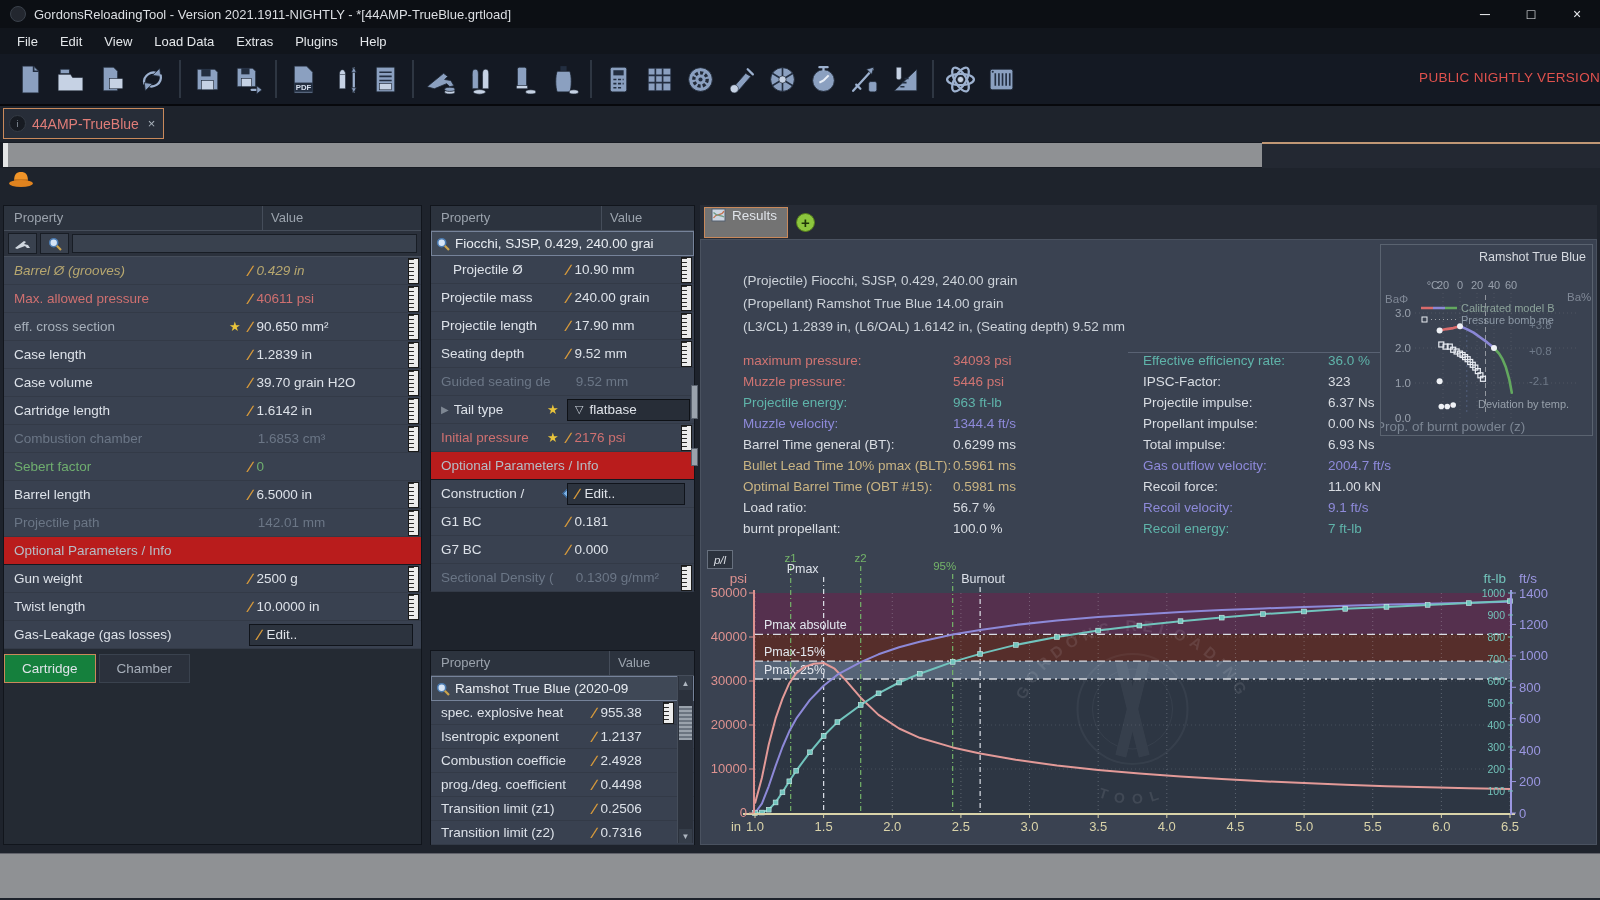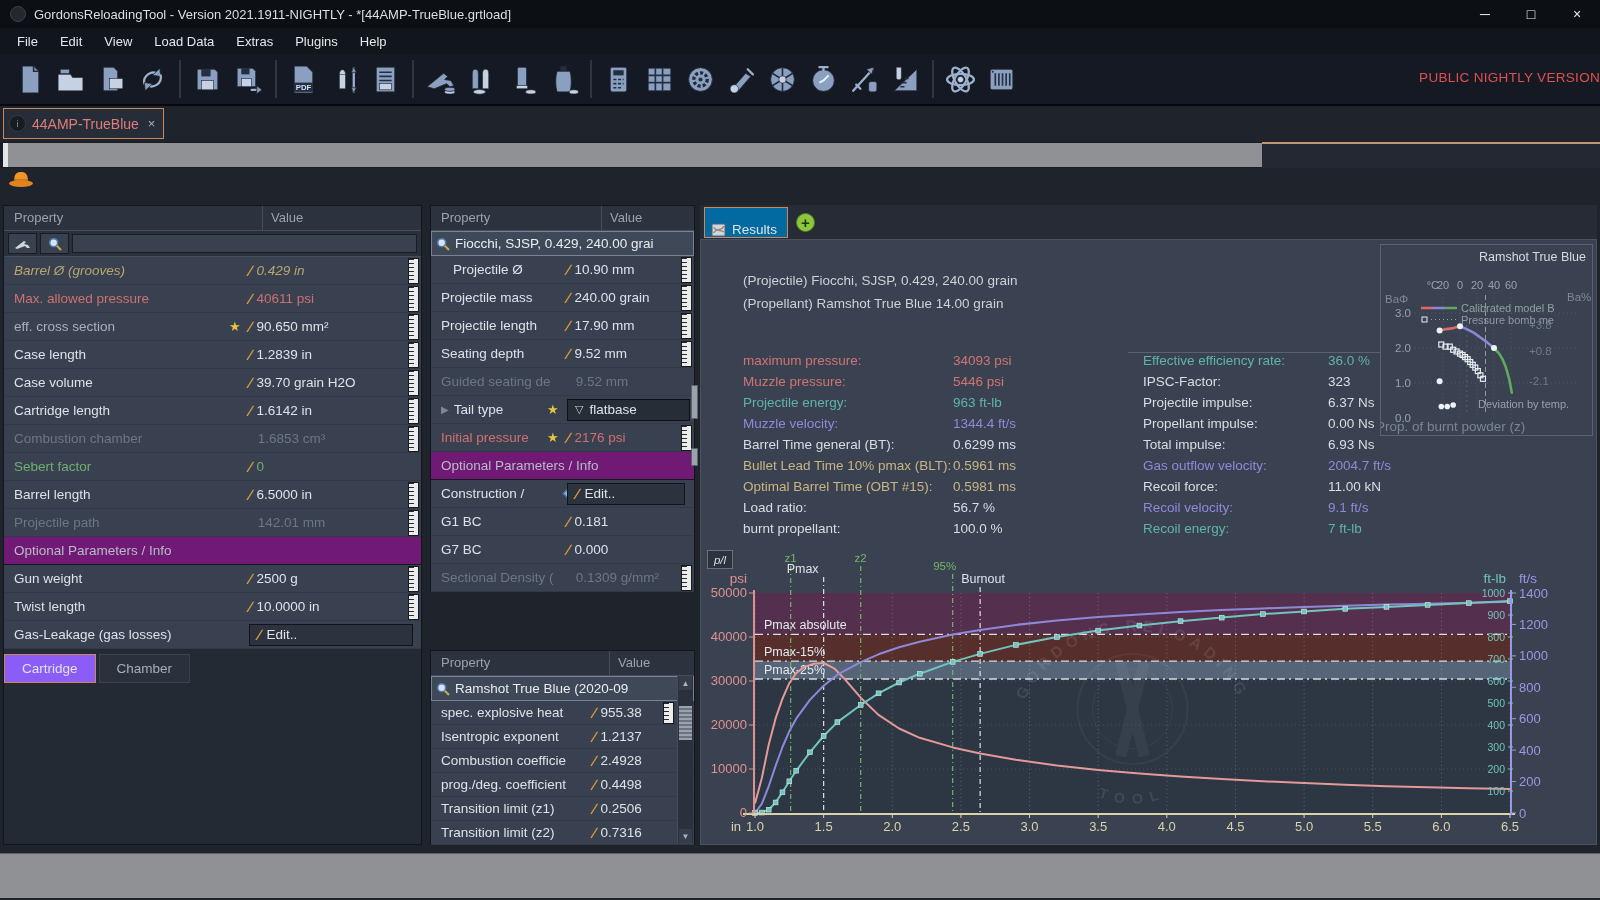--- a/index.html
+++ b/index.html
@@ -44,21 +44,21 @@
   .panel{position:absolute;background:#242a33;border:1px solid #11151c;box-sizing:border-box;}
   .tablewrap{background:#394150;}
   .t-hdr{height:24px;background:#2c333e;border-bottom:1px solid #454d5a;position:relative;color:#9ba3ad;font-size:13px;}
   .t-hdr-prop{position:absolute;left:10px;top:4px;}
   .t-hdr-val{position:absolute;top:0;padding:4px 0 0 8px;border-left:1px solid #454d5a;height:100%;box-sizing:border-box;}
   .t-filter{height:23px;background:#2b313c;display:flex;align-items:center;padding:1px 4px;gap:3px;border-bottom:1px solid #454d5a;}
   .f-btn{width:27px;height:19px;background:#39414e;border:1px solid #181d25;display:flex;align-items:center;justify-content:center;}
   .f-track{flex:1;height:17px;background:#39414e;border:1px solid #181d25;}
   .t-search{height:25px;background:#3f4856;border:1px solid #76839a;display:flex;align-items:center;padding-left:4px;gap:5px;
             color:#e9edf2;font-size:13.5px;box-sizing:border-box;overflow:hidden;white-space:nowrap;}
-  .t-section{height:28px;background:#701a75;color:#b6bdc6;font-size:13.5px;display:flex;align-items:center;
+  .t-section{height:28px;background:#b91c1c;color:#b6bdc6;font-size:13.5px;display:flex;align-items:center;
              padding-left:10px;border-bottom:1px solid #141820;box-sizing:border-box;}
   .t-row{height:28px;display:flex;align-items:center;position:relative;padding-left:10px;
          border-bottom:1px solid rgba(0,0,0,0.10);font-size:13.5px;color:#dde2e9;box-sizing:border-box;}
   .compact .t-row{height:24px;}
   .r-arrow{color:#7e8793;font-size:10px;margin-right:5px;}
   .r-lbl{white-space:nowrap;overflow:hidden;}
   .r-star{position:absolute;color:#e9c43b;font-size:13px;}
   .r-valcol{position:absolute;display:flex;align-items:center;gap:5px;}
   .r-pencil{color:#d79a3b;font-weight:bold;font-size:15px;}
   .r-val{white-space:nowrap;}
@@ -75,31 +75,31 @@
          padding:0 8px;box-sizing:border-box;color:#dfe3e9;}
   .r-dd{display:flex;align-items:center;gap:6px;background:#272d37;border:1px solid #0e1116;height:22px;
         padding:0 7px;box-sizing:border-box;color:#dfe3e9;}
   .dd-arrow{color:#cfd6de;font-size:11px;}
   .r-info{width:11px;height:11px;transform:rotate(45deg);background:#7fb3e8;border:1px solid #2e5a88;
           display:flex;align-items:center;justify-content:center;margin-left:2px;}
   .r-info span{transform:rotate(-45deg);font-size:9px;color:#123;font-weight:bold;}
   
   .lp-tabs{position:absolute;left:0px;top:448px;display:flex;gap:3px;}
   .lp-tab{display:inline-flex;align-items:center;height:29px;padding:0 17px;font-size:13.5px;box-sizing:border-box;}
-  .lp-tab.active{background:#8b5cf6;border:1px solid #c9895b;color:#dfe3e9;}
+  .lp-tab.active{background:#15803d;border:1px solid #c9895b;color:#dfe3e9;}
   .lp-tab.inactive{background:#2b313c;border:1px solid #3a424e;color:#a7afba;}
   .lp-msg{position:absolute;left:0;top:481px;width:417px;height:156px;background:#394150;border-top:1px solid #4a5260;
           color:#dfe3e9;font-size:13.5px;text-align:center;padding-top:38px;box-sizing:border-box;}
   
   .v-scroll{position:absolute;right:1px;top:25px;bottom:1px;width:15px;background:#2b313c;border-left:1px solid #454d5a;}
   .vs-btn{position:absolute;left:1px;width:13px;height:14px;color:#aeb6c0;font-size:8px;display:flex;align-items:center;justify-content:center;background:#353d49;}
   .vs-thumb{position:absolute;left:1px;top:30px;width:13px;height:34px;background:repeating-linear-gradient(to bottom,#9aa2ac 0 2px,#6b7480 2px 4px);}
   
   #results-panel{left:700px;top:205px;width:897px;height:640px;background:#262b35;border:none;}
-  .res-tab{position:absolute;left:4px;top:2px;height:31px;display:flex;align-items:flex-end;gap:6px;background:#0369a1;
+  .res-tab{position:absolute;left:4px;top:2px;height:31px;display:flex;align-items:flex-start;gap:6px;background:#737373;
            border:1px solid #c9895b;padding:0 10px 0 6px;color:#dfe3e9;font-size:13.5px;box-sizing:border-box;}
   .res-add{position:absolute;left:96px;top:8px;width:19px;height:19px;border-radius:50%;background:#8cc63e;
            border:1px solid #567f1d;color:#1e3508;font-size:15px;font-weight:bold;display:flex;align-items:center;justify-content:center;box-sizing:border-box;}
   .res-body{position:absolute;left:0;top:34px;right:0;bottom:0;background:#3a4251;border:1px solid #4a5260;box-sizing:border-box;}
   .sum-wrap{position:absolute;left:42px;top:33px;}
   .sum-line{height:23px;color:#ccd2d9;font-size:13.5px;}
   .stats{position:absolute;top:113px;}
   #stats-left{left:42px;width:390px;}
   #stats-right{left:442px;width:380px;}
   .stat-row{height:21px;position:relative;font-size:13.5px;}
@@ -648,20 +648,21 @@
         <path d="M2.5 10c3-5.5 8-1 10.5-7" stroke="#c2714f" fill="none" stroke-width="1.2"></path>
         <path d="M2.5 4.5c4 4.5 7 2 10.5 4.5" stroke="#6f9a84" fill="none" stroke-width="1.2"></path>
       </svg>
       <span>Results</span>
     </div>
     <div class="res-add">+</div>
     <div class="res-body">
       <div class="sum-wrap" id="summary">
           <div class="sum-line">(Projectile) Fiocchi, SJSP, 0.429, 240.00 grain</div>
           <div class="sum-line">(Propellant) Ramshot True Blue 14.00 grain</div>
+          <div class="sum-line">(L3/CL) 1.2839 in, (L6/OAL) 1.6142 in, (Seating depth) 9.52 mm</div>
         </div>
       <div class="res-sep"></div>
       <div class="stats" id="stats-left">
           <div class="stat-row">
             <span class="stat-lbl c-red">maximum pressure:</span>
             <span class="stat-val c-red">34093 psi</span>
           </div>
           <div class="stat-row">
             <span class="stat-lbl c-red">Muzzle pressure:</span>
             <span class="stat-val c-red">5446 psi</span>

